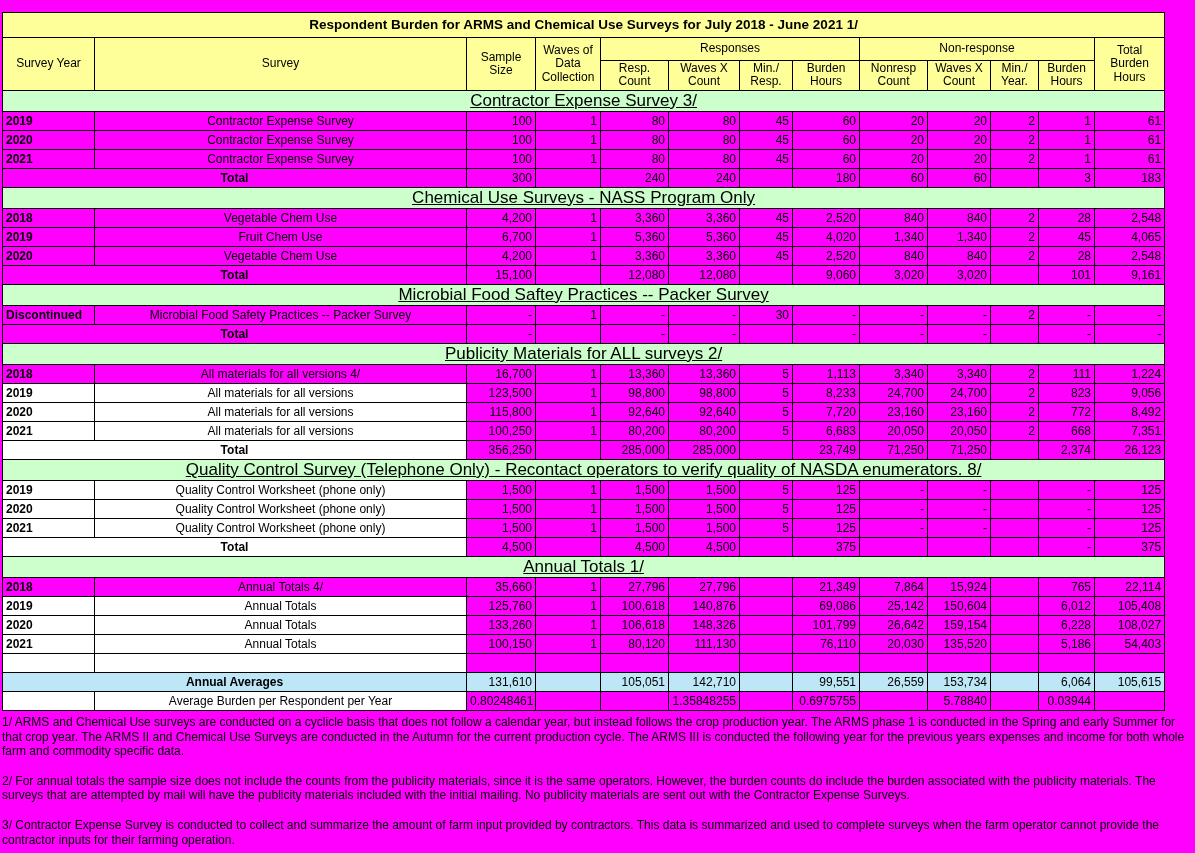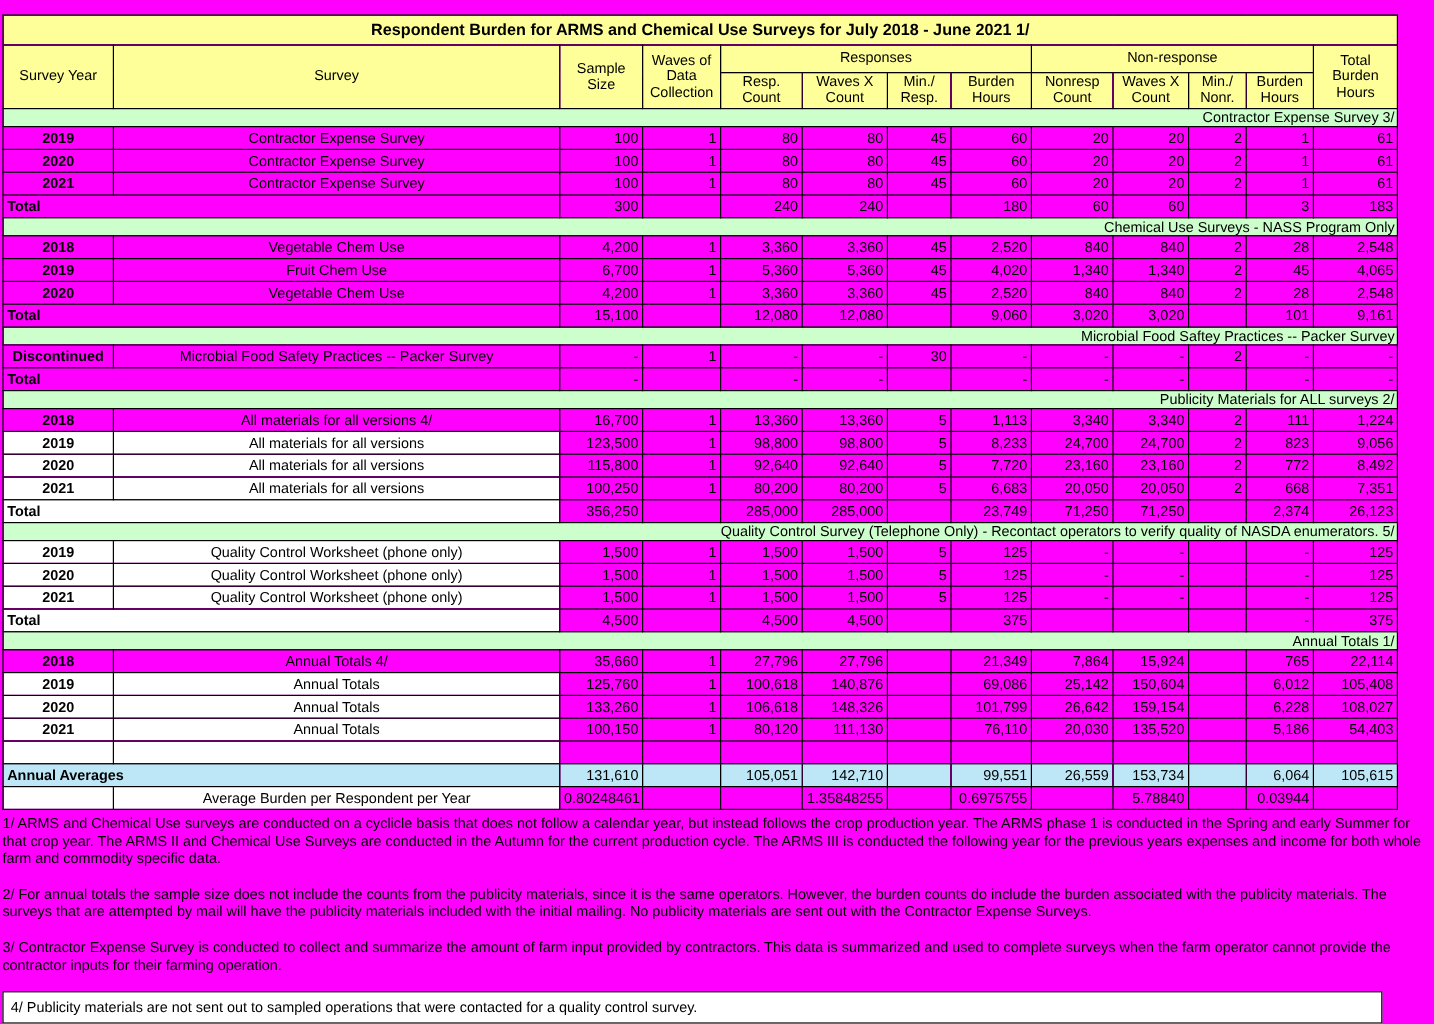--- a/index.html
+++ b/index.html
@@ -20,25 +20,25 @@
   table{border-collapse:collapse;table-layout:fixed;width:1162px;}
   th,td{border:1px solid #000;overflow:hidden;}
   thead th{
     background:var(--yellow);
     font-weight:normal;font-size:12px;line-height:1.12;
     text-align:center;vertical-align:middle;padding:1px 2px;
   }
   th.title-cell{font-weight:bold;font-size:13.5px;height:20px;padding:2px;}
   thead tr.group-row th{height:20px;}
   tbody td{font-size:12px;height:18px;padding:0 3px;white-space:nowrap;vertical-align:middle;}
-  td.section-heading{background:var(--green);text-align:right;height:14px;padding:0 2px;font-size:12px;}
-  td.year-cell{text-align:center;font-weight:bold;}
+  td.section-heading{background:var(--green);text-align:center;height:14px;padding:0 2px;font-size:17px;text-decoration:underline;}
+  td.year-cell{font-weight:bold;}
   td.survey-cell{text-align:center;}
   td.num-cell{text-align:right;}
-  td.label-cell{font-weight:bold;}
+  td.label-cell{text-align:center;font-weight:bold;}
   .bg-m{background:var(--magenta);}
   .bg-w{background:#FFFFFF;}
   .bg-b{background:var(--blue);}
   .footnotes{width:1190px;padding-top:4px;font-size:12px;line-height:1.22;}
   .footnote{margin:0 0 15px 0;}
   .footnote-white{
     background:#FFFFFF;border:1px solid #000;
     width:1136px;padding:5px 6px;margin-top:14px;
   }
 </style>
@@ -75,21 +75,21 @@
         <th colspan="4">Non-response</th>
         <th rowspan="2">Total Burden Hours</th>
       </tr>
       <tr>
         <th>Resp. Count</th>
         <th>Waves X Count</th>
         <th>Min./ Resp.</th>
         <th>Burden Hours</th>
         <th>Nonresp Count</th>
         <th>Waves X Count</th>
-        <th>Min./ Nonr.</th>
+        <th>Min./ Year.</th>
         <th>Burden Hours</th>
       </tr>
     </thead>
     <tbody>
         <tr>
           <td class="section-heading" colspan="13">Contractor Expense Survey 3/</td>
         </tr>
         <tr>
           <td class="year-cell bg-m">2019</td>
           <td class="survey-cell bg-m">Contractor Expense Survey</td>
@@ -314,21 +314,21 @@
           <td class="num-cell bg-m">285,000</td>
           <td class="num-cell bg-m"></td>
           <td class="num-cell bg-m">23,749</td>
           <td class="num-cell bg-m">71,250</td>
           <td class="num-cell bg-m">71,250</td>
           <td class="num-cell bg-m"></td>
           <td class="num-cell bg-m">2,374</td>
           <td class="num-cell bg-m">26,123</td>
         </tr>
         <tr>
-          <td class="section-heading" colspan="13">Quality Control Survey (Telephone Only) - Recontact operators to verify quality of NASDA enumerators. 5/</td>
+          <td class="section-heading" colspan="13">Quality Control Survey (Telephone Only) - Recontact operators to verify quality of NASDA enumerators. 8/</td>
         </tr>
         <tr>
           <td class="year-cell bg-w">2019</td>
           <td class="survey-cell bg-w">Quality Control Worksheet (phone only)</td>
           <td class="num-cell bg-m">1,500</td>
           <td class="num-cell bg-m">1</td>
           <td class="num-cell bg-m">1,500</td>
           <td class="num-cell bg-m">1,500</td>
           <td class="num-cell bg-m">5</td>
           <td class="num-cell bg-m">125</td>

